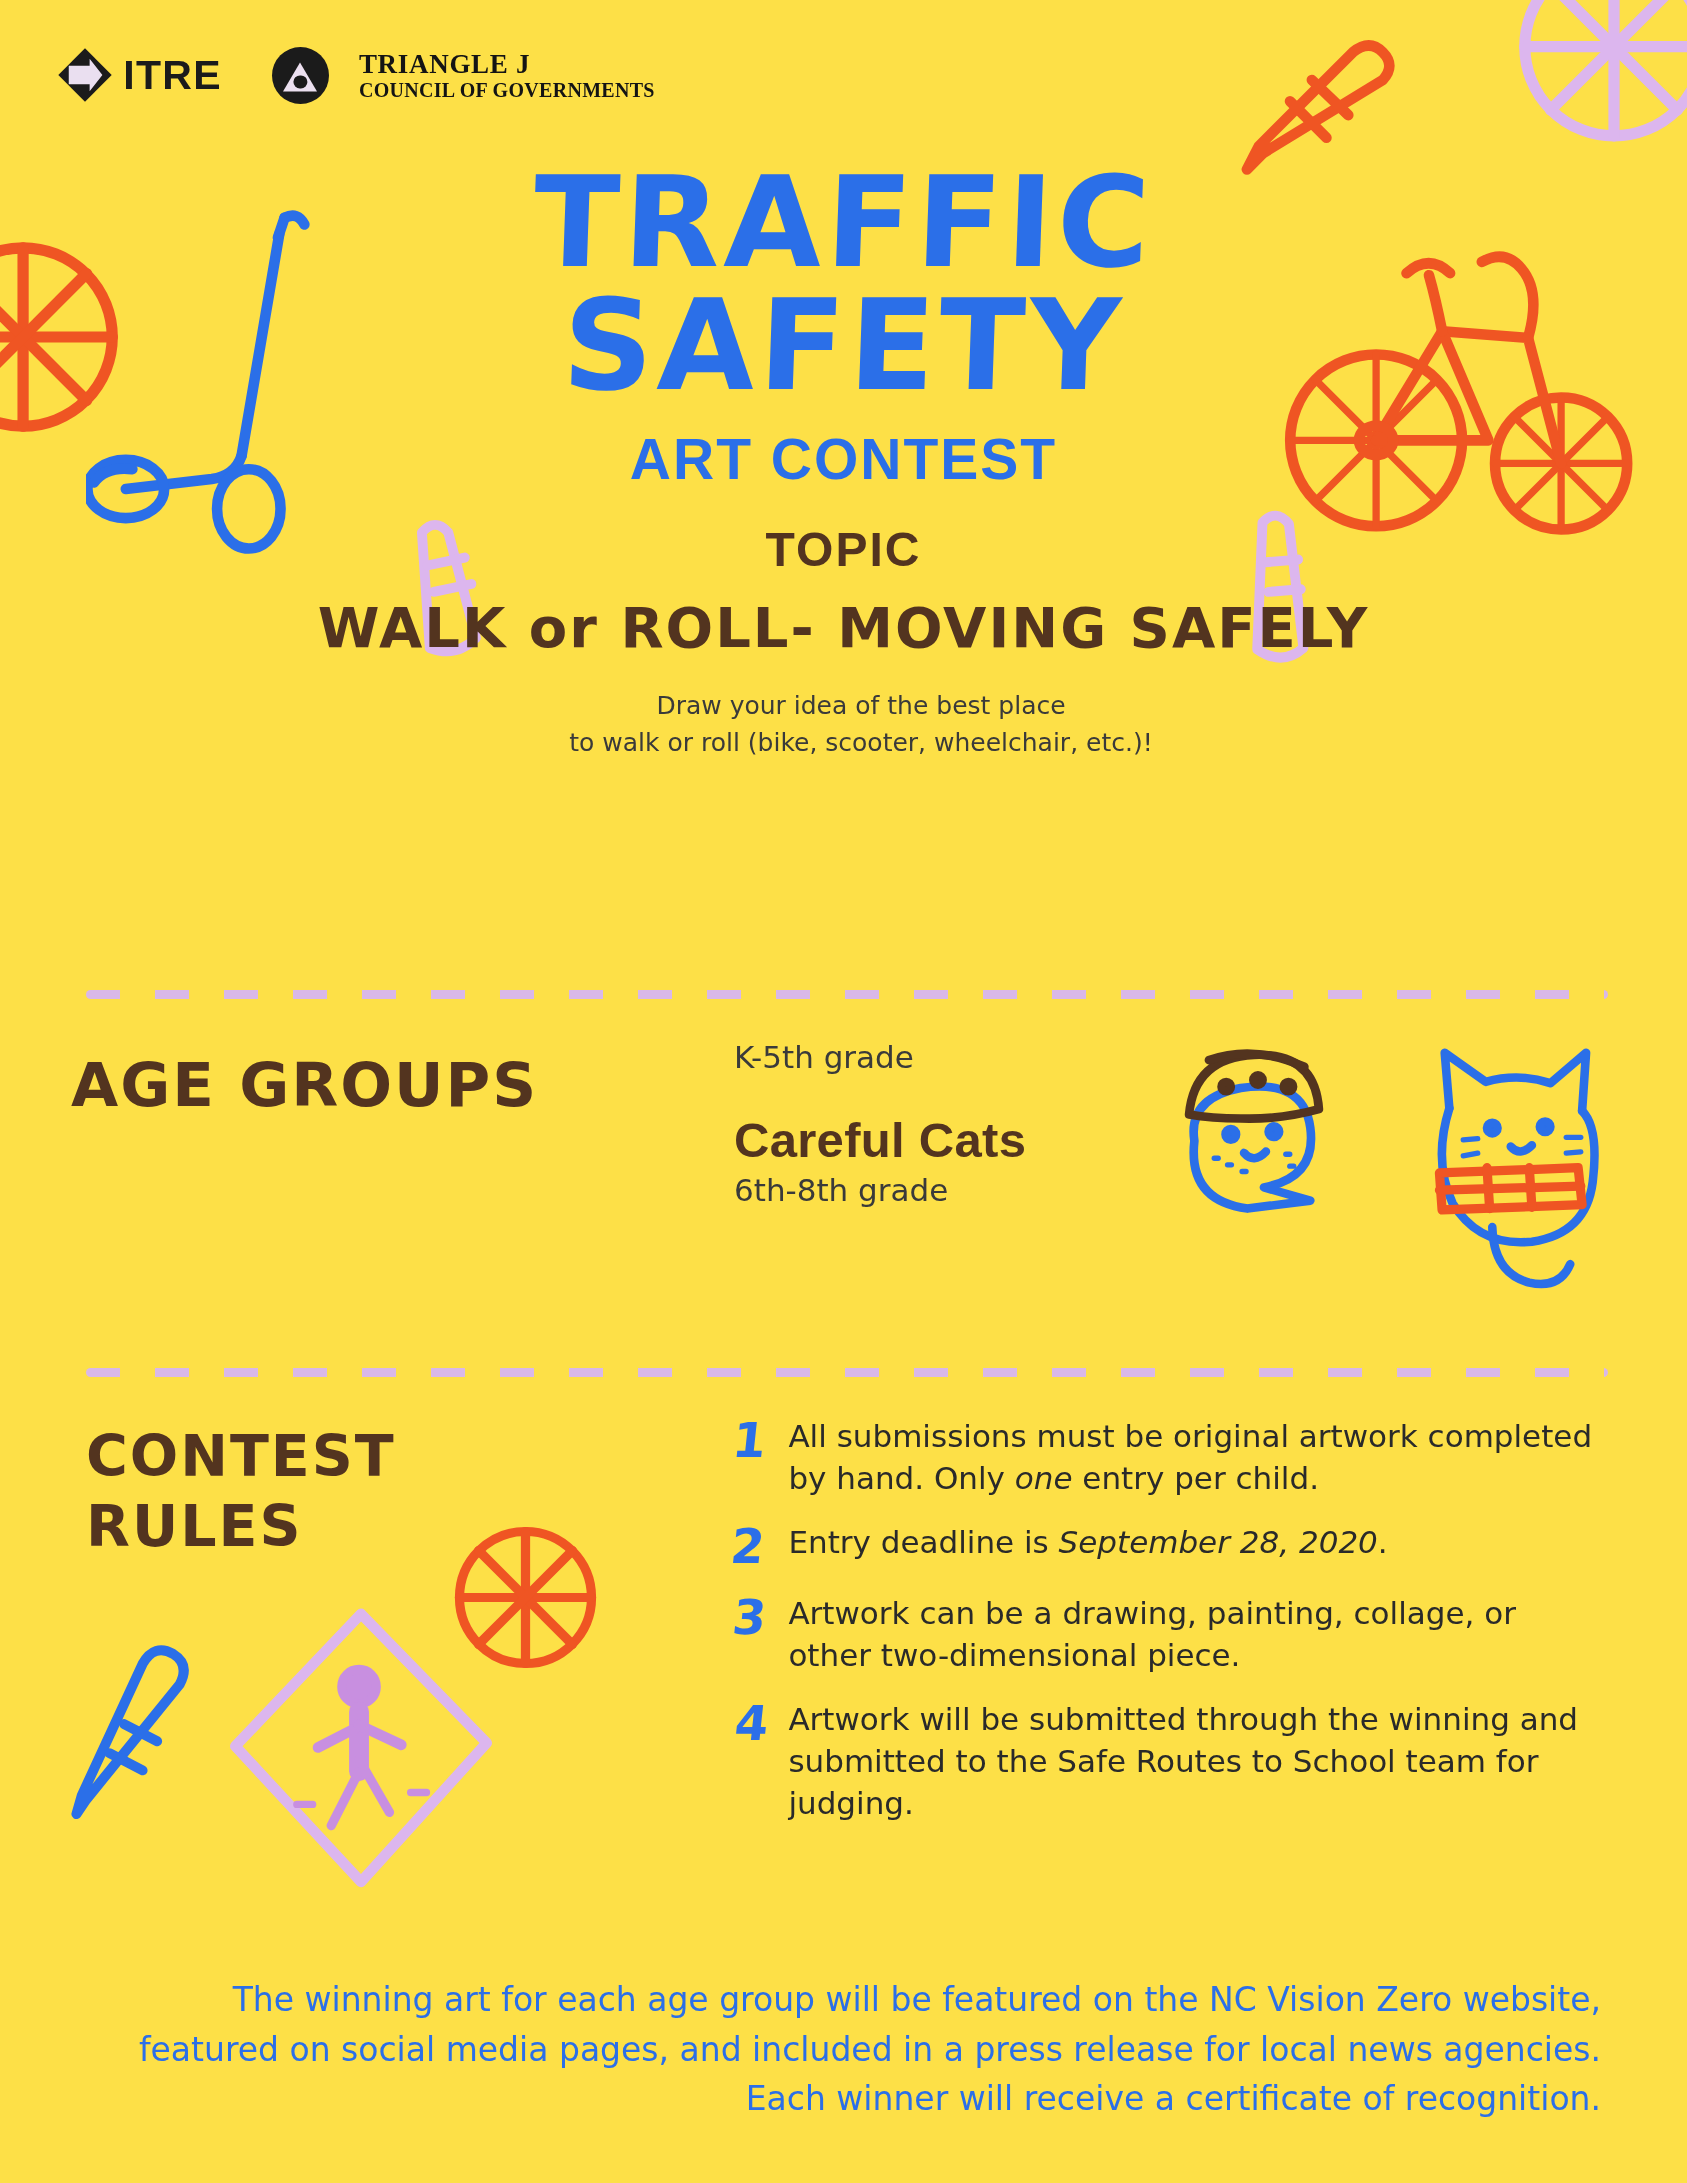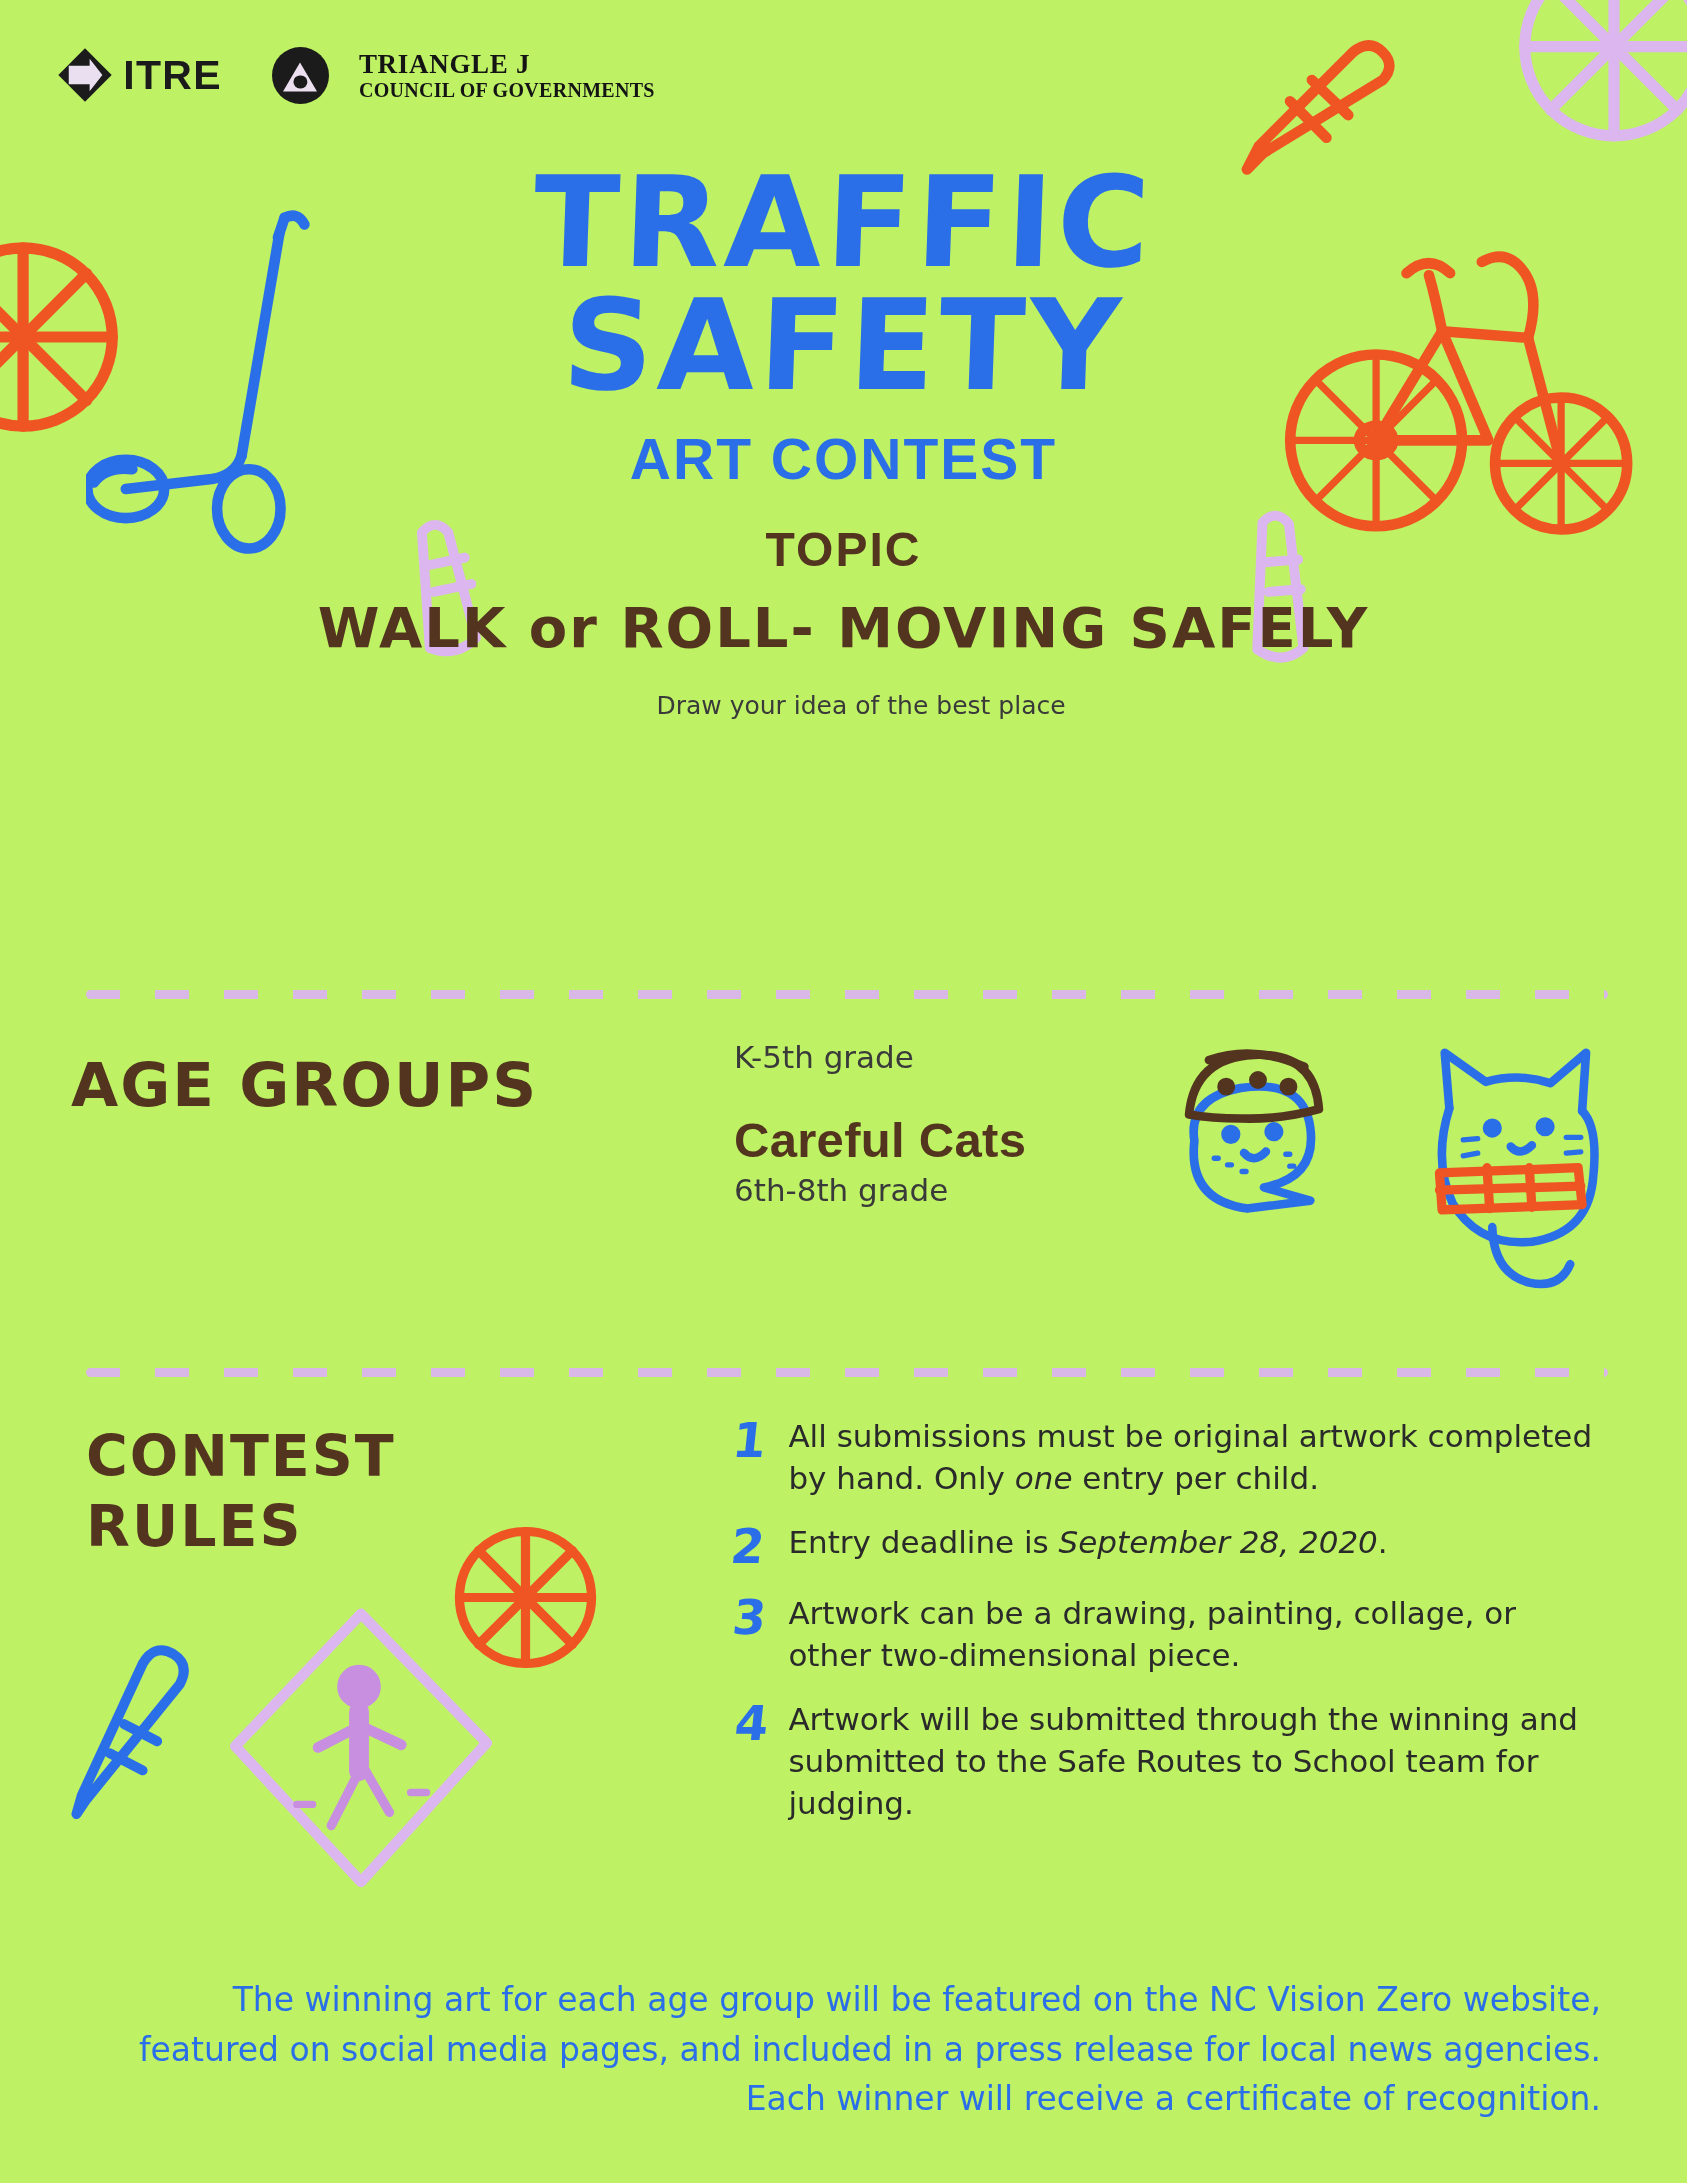--- a/index.html
+++ b/index.html
@@ -10,21 +10,21 @@
     width: 1687px;
     height: 2183px;
     background: #ece0f0;
     font-family: "DejaVu Sans", sans-serif;
     position: relative;
     overflow: hidden;
   }
   .poster {
     position: absolute;
     inset: 0;
-    background: #bef264;
+    background: #fde047;
   }
   .deco {
     position: absolute;
     pointer-events: none;
   }
 
   
   .logos {
     position: absolute;
     top: 46px;
@@ -356,20 +356,21 @@
   </div>
 
   <div class="title-block">
     <div class="title-line l1">TRAFFIC</div>
     <div class="title-line l2">SAFETY</div>
     <div class="art-contest">ART CONTEST</div>
     <div class="topic-label">TOPIC</div>
     <div class="topic-line">WALK or ROLL- MOVING SAFELY</div>
     <div class="subtitle">
       <span>Draw your idea of the best place</span><br>
+      <span>to walk or roll (bike, scooter, wheelchair, etc.)!</span>
     </div>
   </div>
 
   <div class="divider" id="divider-1"></div>
   <div class="divider" id="divider-2"></div>
 
   <div class="age-heading">AGE GROUPS</div>
   <div class="age-list">
     <div class="age-entry">
       <div class="age-grades">K-5th grade</div>

